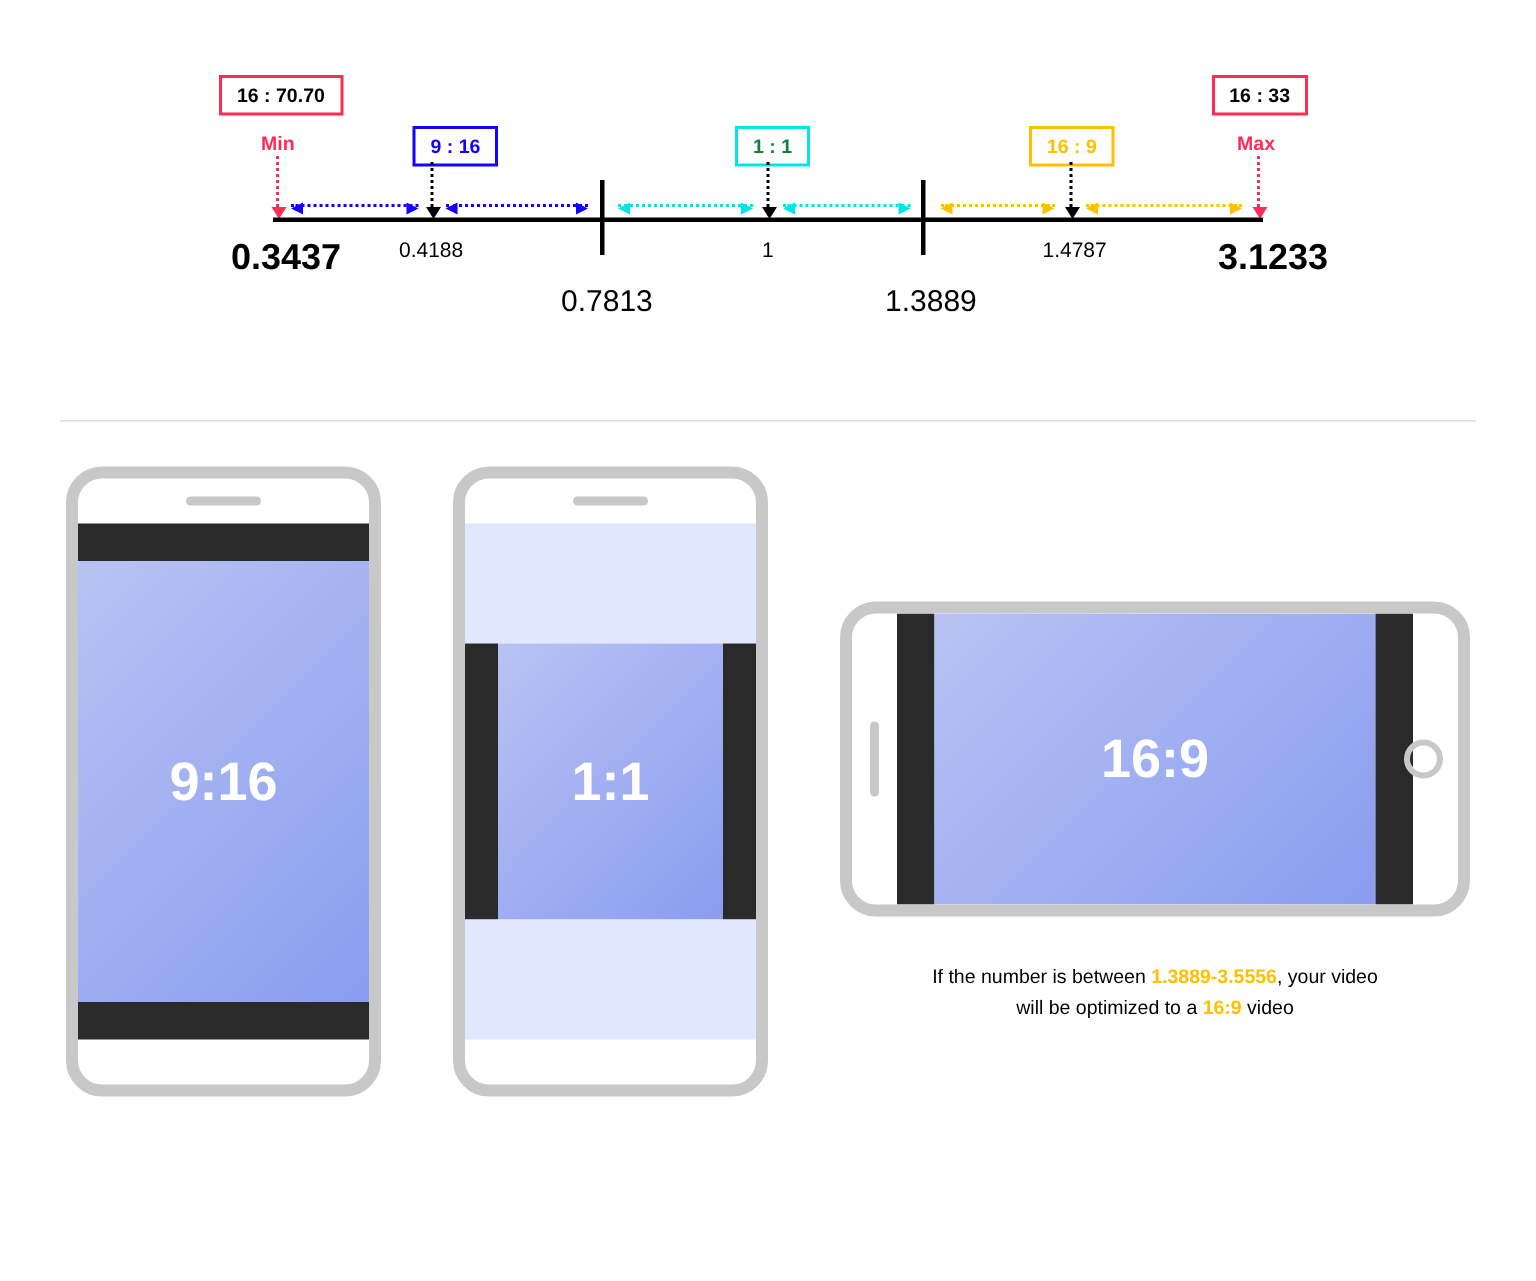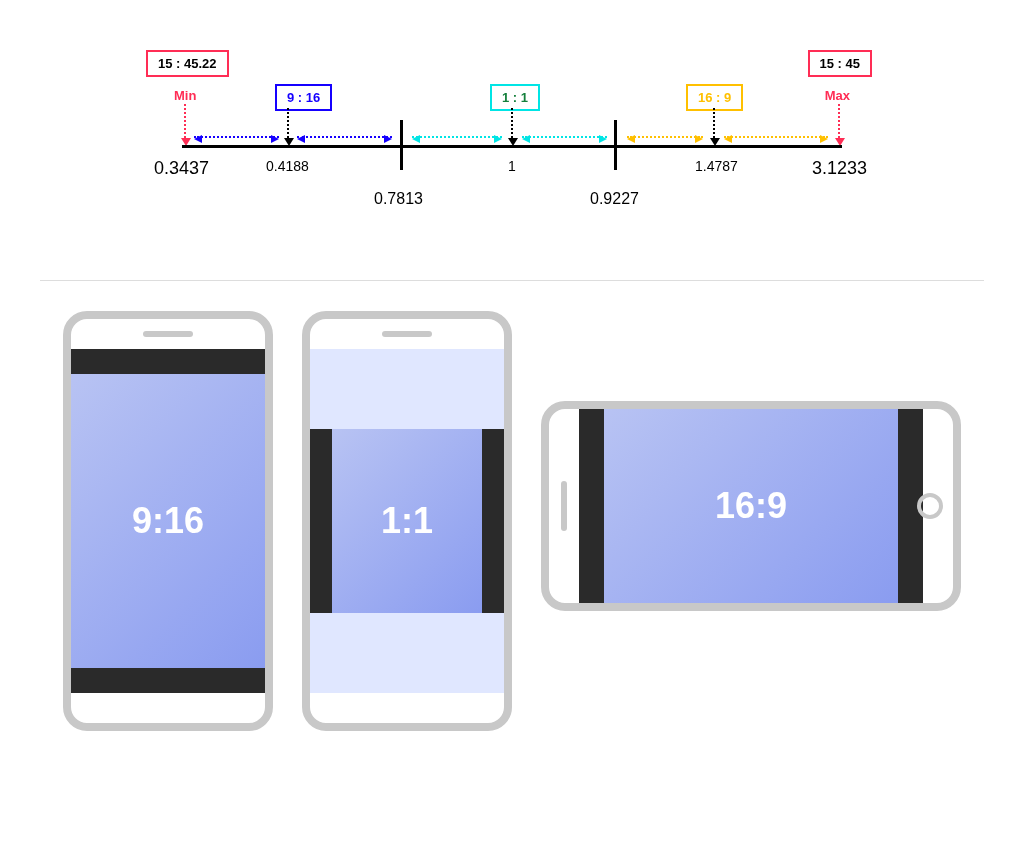--- a/index.html
+++ b/index.html
@@ -98,35 +98,35 @@
 .range-arrow.yellow { border-top: 2px dotted #ffc000; }
 .range-arrow.yellow::before { border-right-color: #ffc000; }
 .range-arrow.yellow::after { border-left-color: #ffc000; }
 .axis-label {
   position: absolute;
   font-size: 14px;
   color: #000;
   top: 108px;
   text-align: center;
 }
-.axis-label.big { font-size: 18px; font-weight: 400; }
-.axis-label.low { top: 140px; font-size: 16px; }
+.axis-label.big { font-size: 24px; font-weight: 700; }
+.axis-label.low { top: 140px; font-size: 20px; }
 
 .divider {
   height: 1px;
   background: #ddd;
   margin: 50px 20px 30px 20px;
 }
 
 
 .phones {
   display: flex;
   align-items: flex-start;
   justify-content: center;
-  gap: 29px;
+  gap: 48px;
   padding: 0 20px;
 }
 .phone-col {
   display: flex;
   flex-direction: column;
   align-items: center;
 }
 .phone {
   border: 8px solid #c8c8c8;
   border-radius: 24px;
@@ -191,22 +191,22 @@
 .caption .cyan { color: #00e5e5; font-weight: 700; }
 .caption .yellow { color: #ffc000; font-weight: 700; }
 </style>
 </head>
 <body>
 
 <div class="container">
 
   <div class="numline-wrap">
 
-    <div class="box pink" style="left:14px">15 : 45.22</div>
-    <div class="box pink" style="right:20px">15 : 45</div>
+    <div class="box pink" style="left:14px">16 : 70.70</div>
+    <div class="box pink" style="right:20px">16 : 33</div>
 
     <div class="minmax" style="left:42px">Min</div>
     <div class="minmax" style="right:42px">Max</div>
 
     <div class="box blue" style="left:143px">9 : 16</div>
     <div class="box cyan" style="left:358px">1 : 1</div>
     <div class="box yellow" style="left:554px">16 : 9</div>
 
     <div class="dashline" style="left:52px;border-color:#ff2d55;top:54px;height:34px">
         <div class="arrowhead" style="border-top-color:#ff2d55"></div>
@@ -233,21 +233,21 @@
 
     <div class="axis"></div>
 
     <div class="tick-major" style="left:268px"></div>
     <div class="tick-major" style="left:482px"></div>
 
     <div class="axis-label big" style="left:22px">0.3437</div>
     <div class="axis-label" style="left:134px">0.4188</div>
     <div class="axis-label low" style="left:242px">0.7813</div>
     <div class="axis-label" style="left:376px">1</div>
-    <div class="axis-label low" style="left:458px">0.9227</div>
+    <div class="axis-label low" style="left:458px">1.3889</div>
     <div class="axis-label" style="left:563px">1.4787</div>
     <div class="axis-label big" style="left:680px">3.1233</div>
   </div>
 
   <div class="divider"></div>
 
   <div class="phones">
 
     <div class="phone-col">
       <div class="phone portrait p1">
@@ -270,16 +270,20 @@
     </div>
 
     <div class="phone-col">
       <div class="phone landscape p3">
         <div class="speaker"></div>
         <div class="vidbar left"></div>
         <div class="screen">16:9</div>
         <div class="vidbar right"></div>
         <div class="homebtn"></div>
       </div>
+      <div class="caption wide">
+        <span>If the number is between</span>
+        <span class="yellow">1.3889-3.5556</span><span>, your video will be optimized to a </span><span class="yellow">16:9</span><span> video</span>
+      </div>
     </div>
 
   </div>
 </div>
 
 </body></html>

